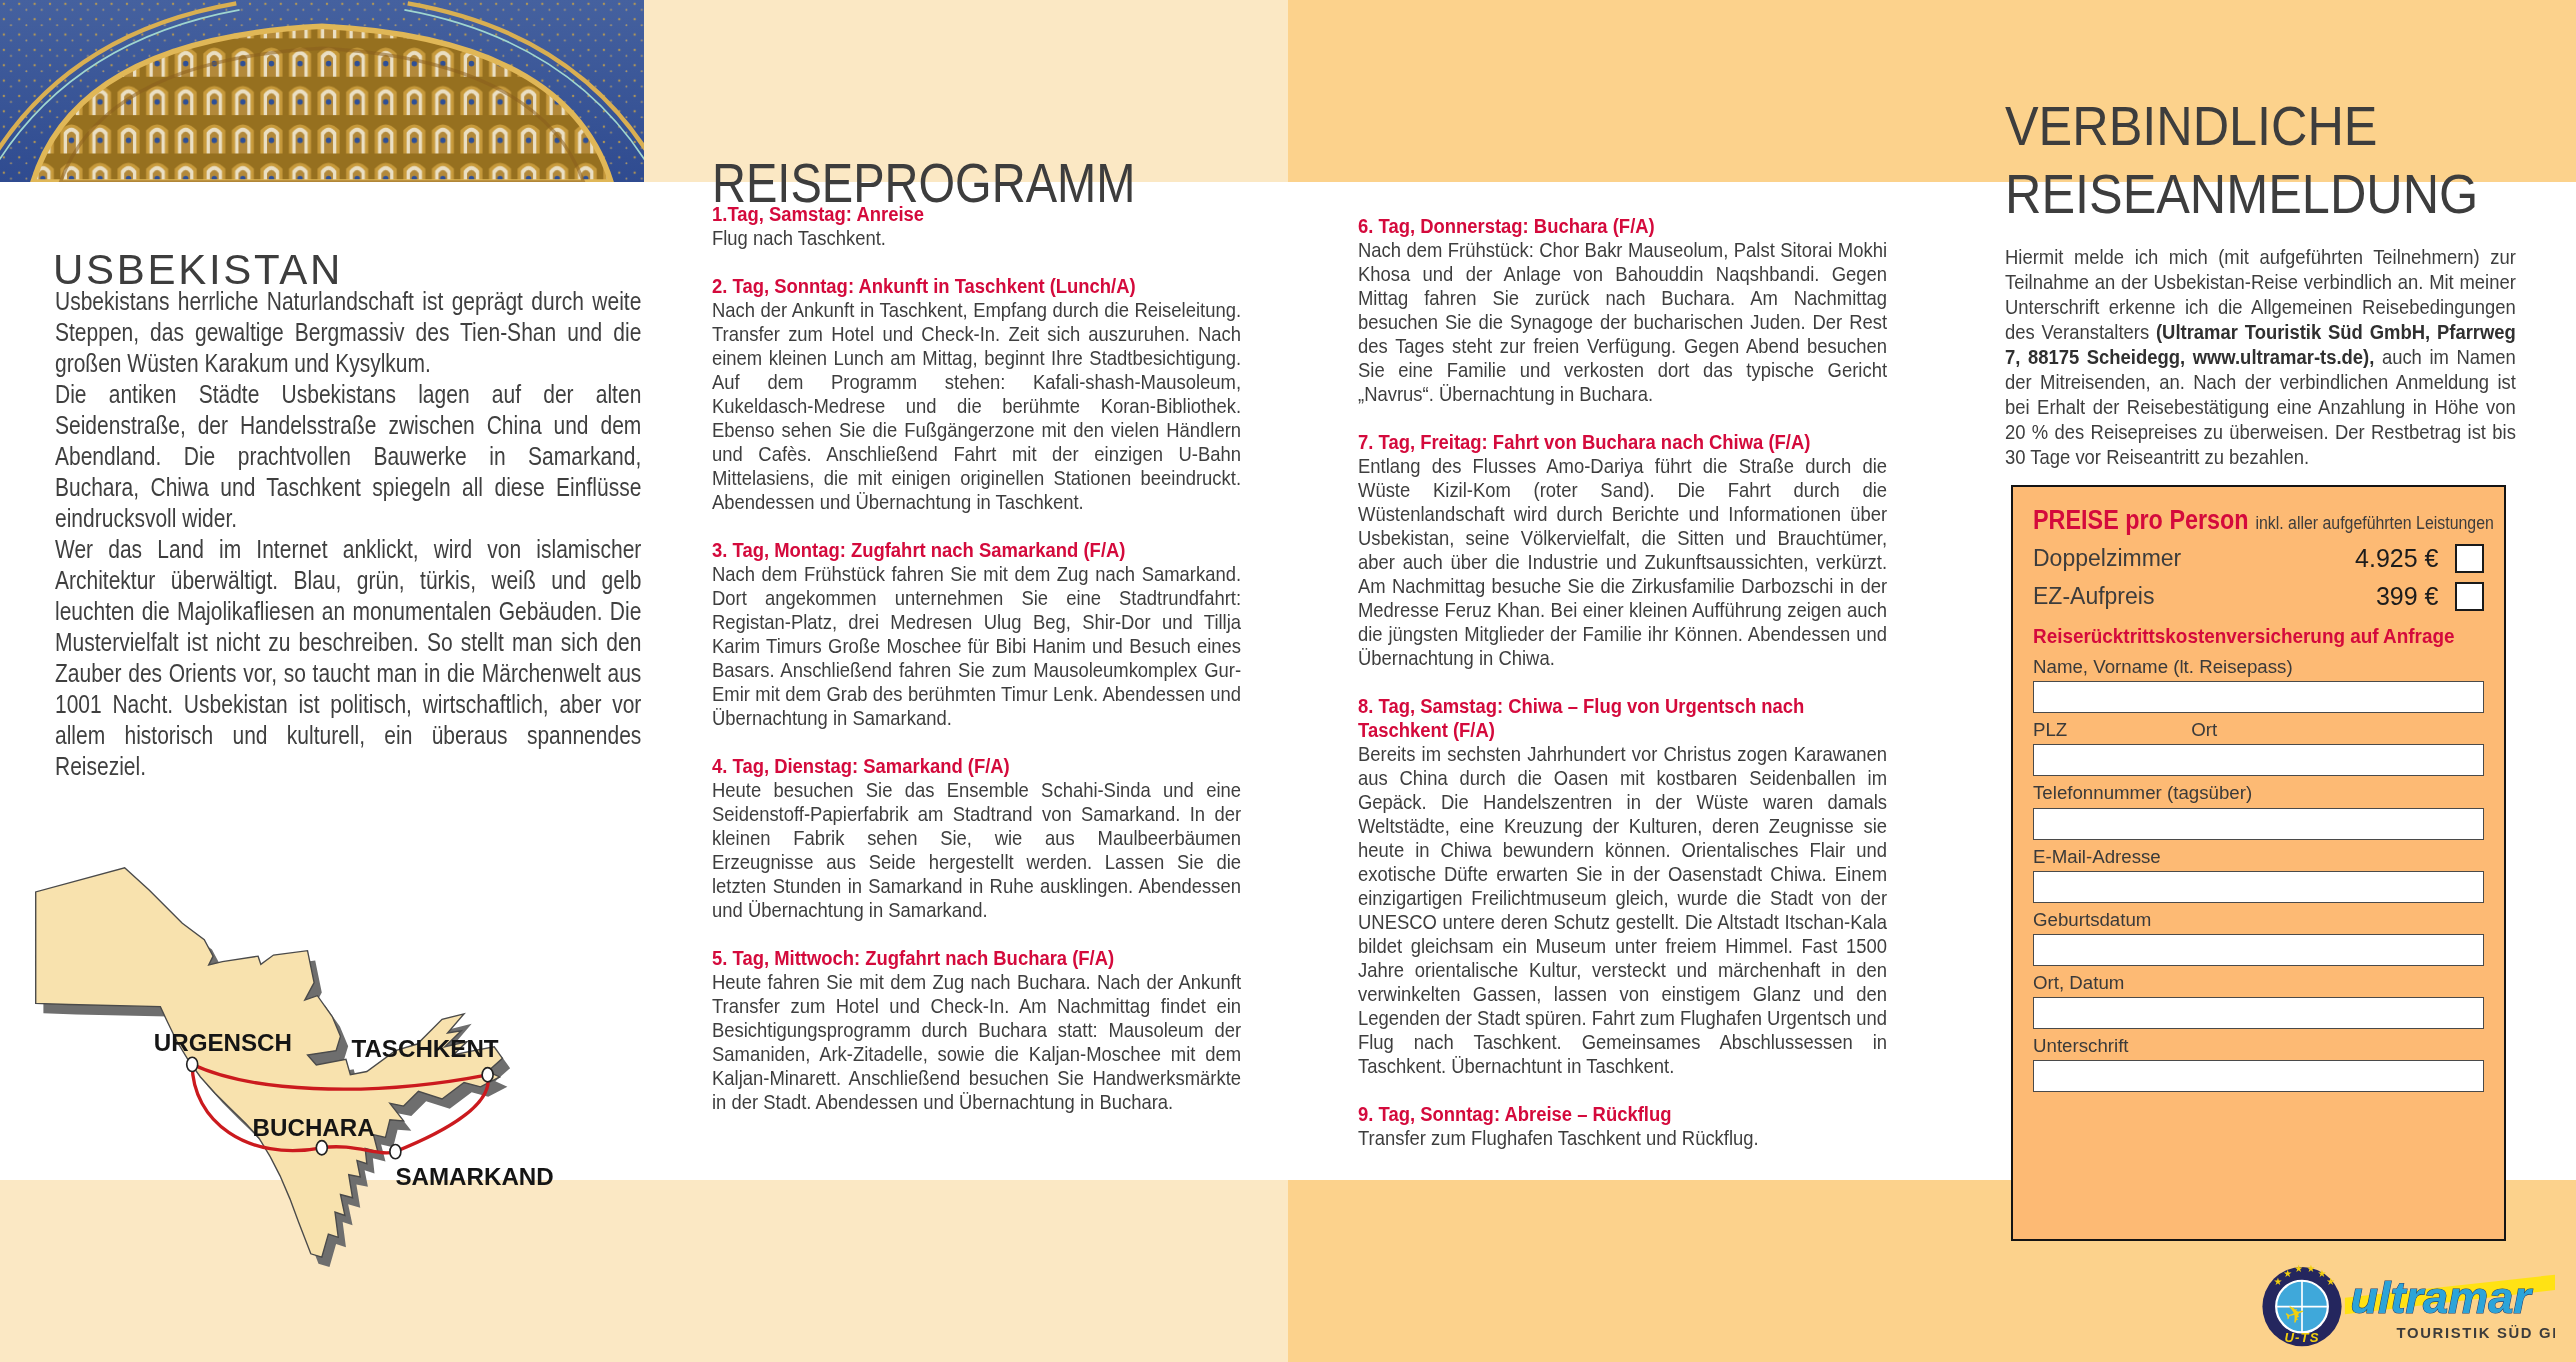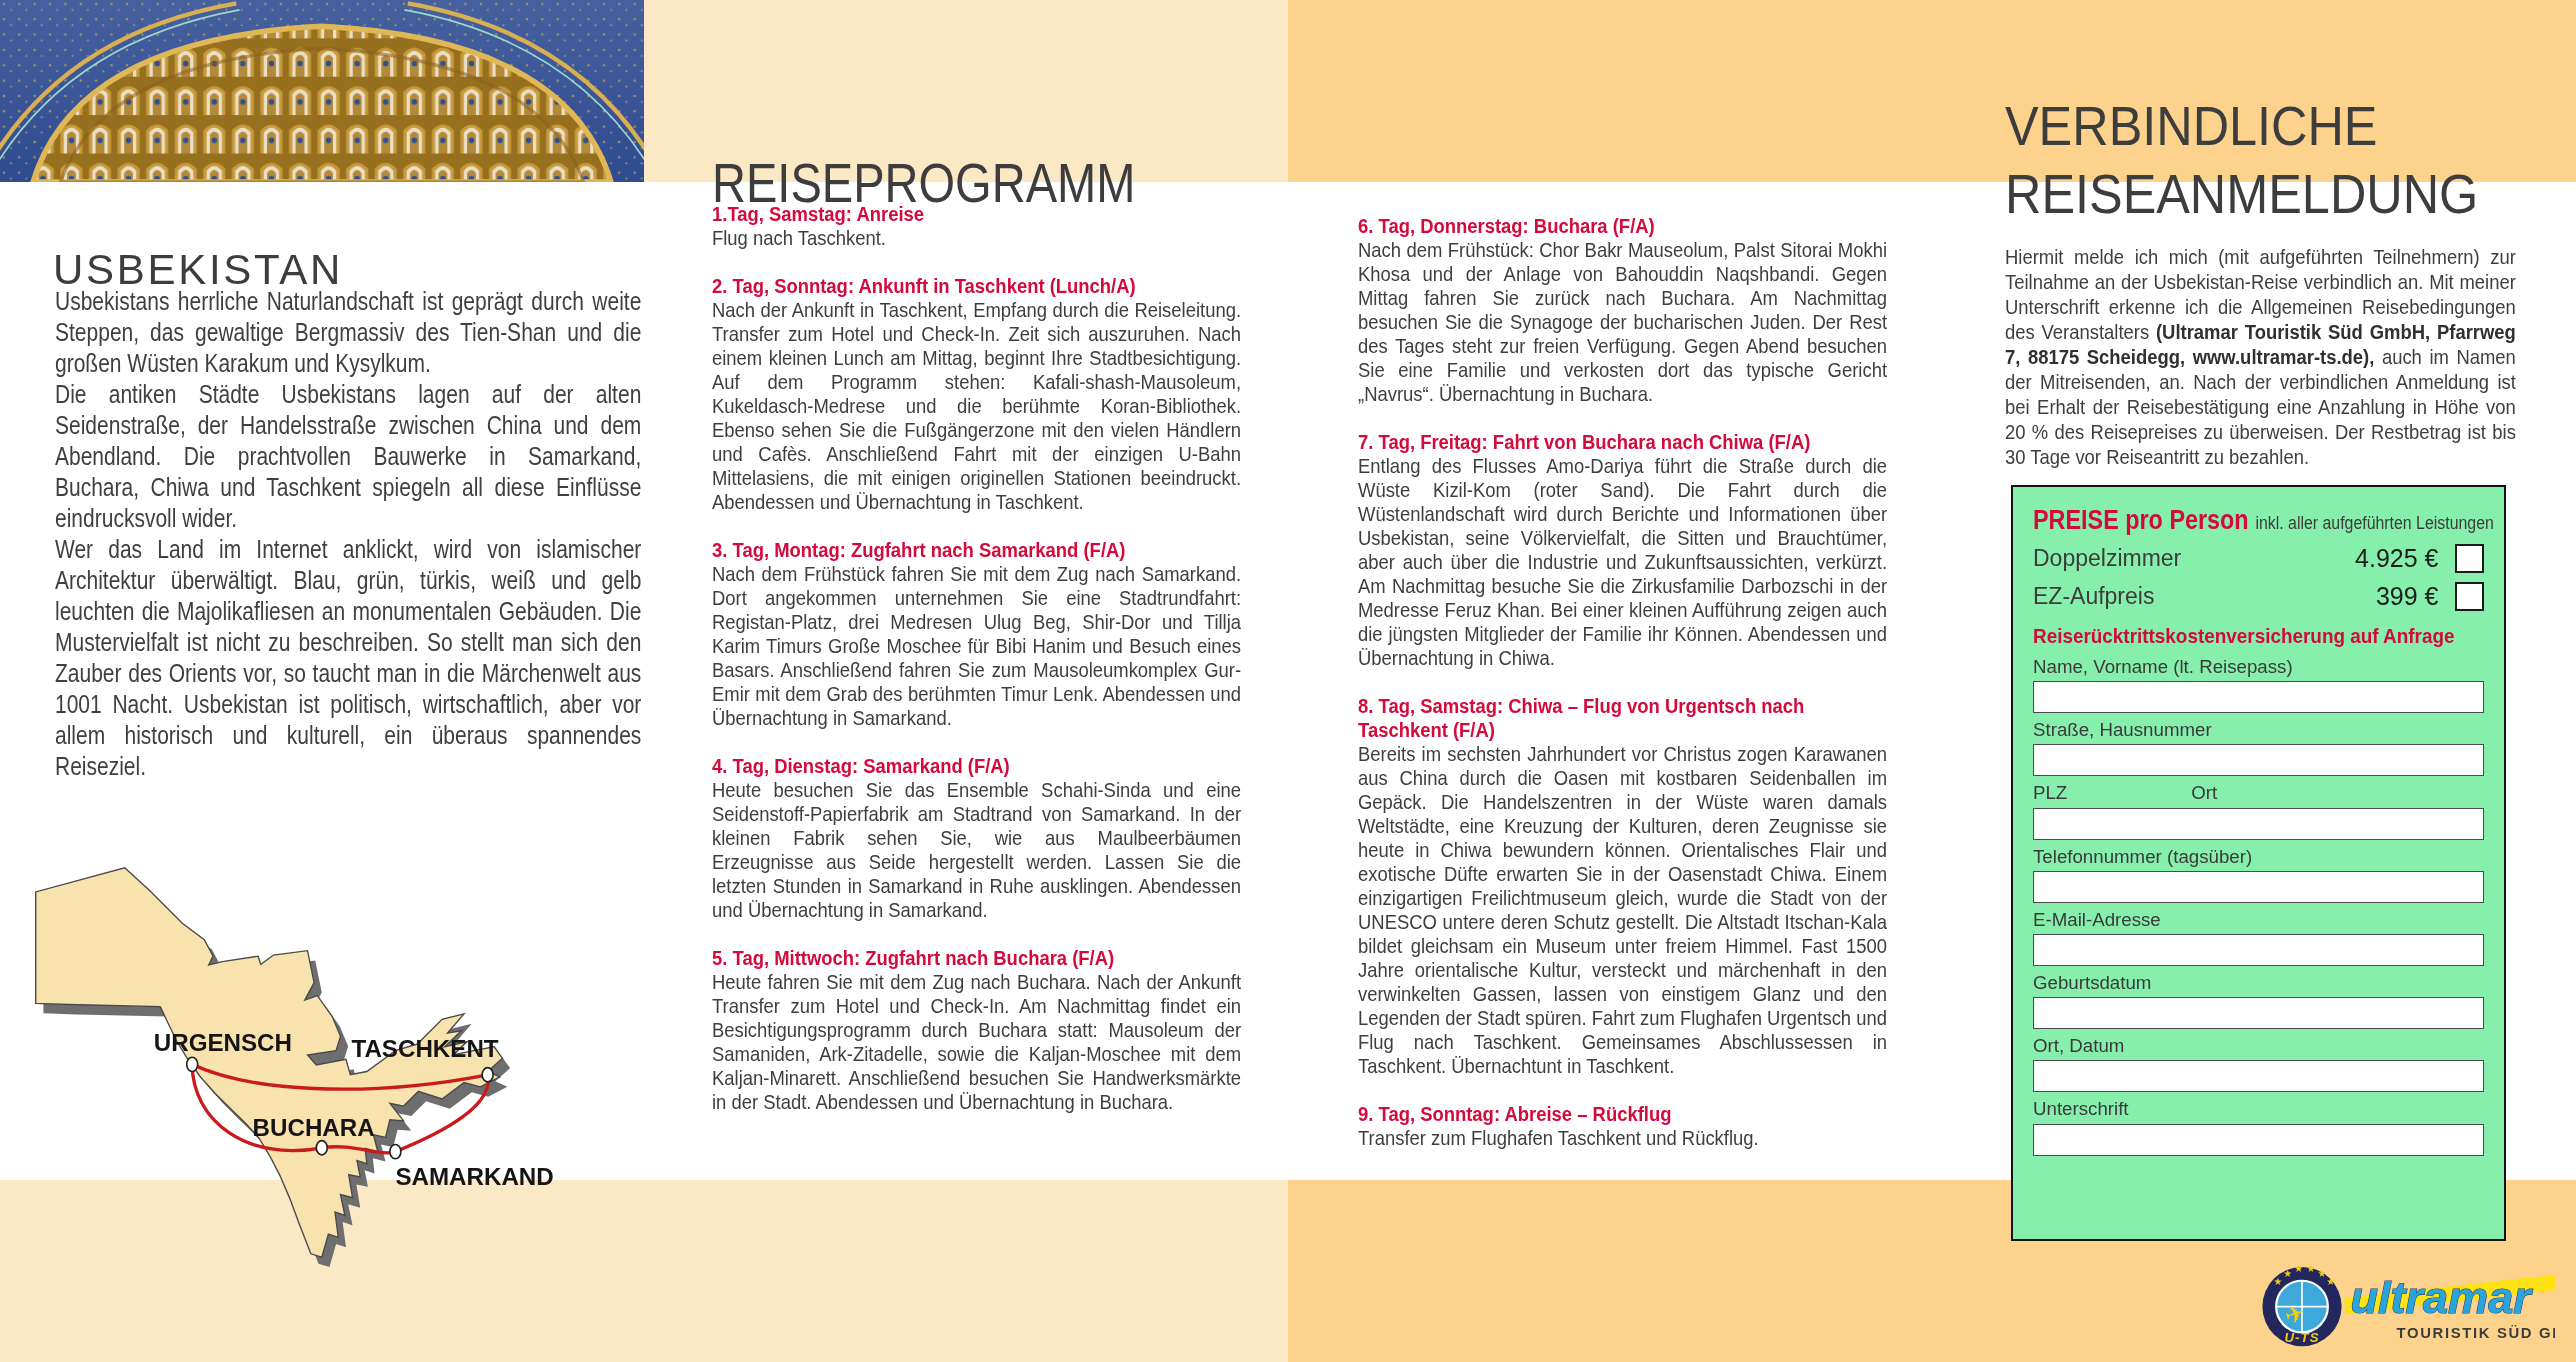--- a/index.html
+++ b/index.html
@@ -29,21 +29,21 @@
   #days-a{left:712px;top:202px;}
   #days-b{left:1358px;top:214px;}
   .day{margin:0 0 24px 0;}
   .day h3{margin:0;font-size:20.3px;line-height:24px;font-weight:700;color:#d40a3c;text-align:left;}
   .day p{margin:0;}
 
   .reg-intro{position:absolute;left:2005px;top:245px;width:562px;transform:scaleX(.909);transform-origin:0 0;
              font-size:20.3px;line-height:25px;color:#3e3e3e;text-align:justify;}
   .reg-intro b{color:#303030;}
 
-  .price-box{position:absolute;left:2011px;top:485px;width:495px;height:756px;background:#86efac;
+  .price-box{position:absolute;left:2011px;top:485px;width:495px;height:756px;background:#fdba74;
              border:2.7px solid #141414;box-sizing:border-box;padding:16.5px 20px 0 20px;}
   .pb-head{width:118%;transform:scaleX(.85);transform-origin:0 0;white-space:nowrap;}
   .pb-title{color:#d40a3c;font-weight:700;font-size:27.5px;}
   .pb-sub{color:#3c3c3c;font-size:18.7px;margin-left:5.5px;}
   .pb-row{display:flex;align-items:center;margin-top:8.8px;}
   .pb-row .lbl{font-size:23px;color:#3c3c3c;}
   .pb-row .val{margin-left:auto;font-size:25px;color:#1c1c1c;}
   .pb-check{width:25px;height:25px;border:2.2px solid #1a1a1a;margin-left:16.5px;flex:0 0 auto;background:#fff;}
   .pb-note{margin-top:13px;color:#d40a3c;font-weight:700;font-size:21px;width:111%;
            transform:scaleX(.9);transform-origin:0 0;white-space:nowrap;}
@@ -189,24 +189,20 @@
     </div>
 
     <div class="pb-note">Reiserücktrittskostenversicherung auf Anfrage</div>
 
     <div class="pb-fields">
       <div class="fgroup">
         <span class="flabel">Name, Vorname (lt. Reisepass)</span>
         <div class="fbox"></div>
       </div>
       <div class="fgroup">
-        <span class="flabel">Straße, Hausnummer</span>
-        <div class="fbox"></div>
-      </div>
-      <div class="fgroup">
         <span class="flabel"><span>PLZ</span><span class="l2">Ort</span></span>
         <div class="fbox"></div>
       </div>
       <div class="fgroup">
         <span class="flabel">Telefonnummer (tagsüber)</span>
         <div class="fbox"></div>
       </div>
       <div class="fgroup">
         <span class="flabel">E-Mail-Adresse</span>
         <div class="fbox"></div>

